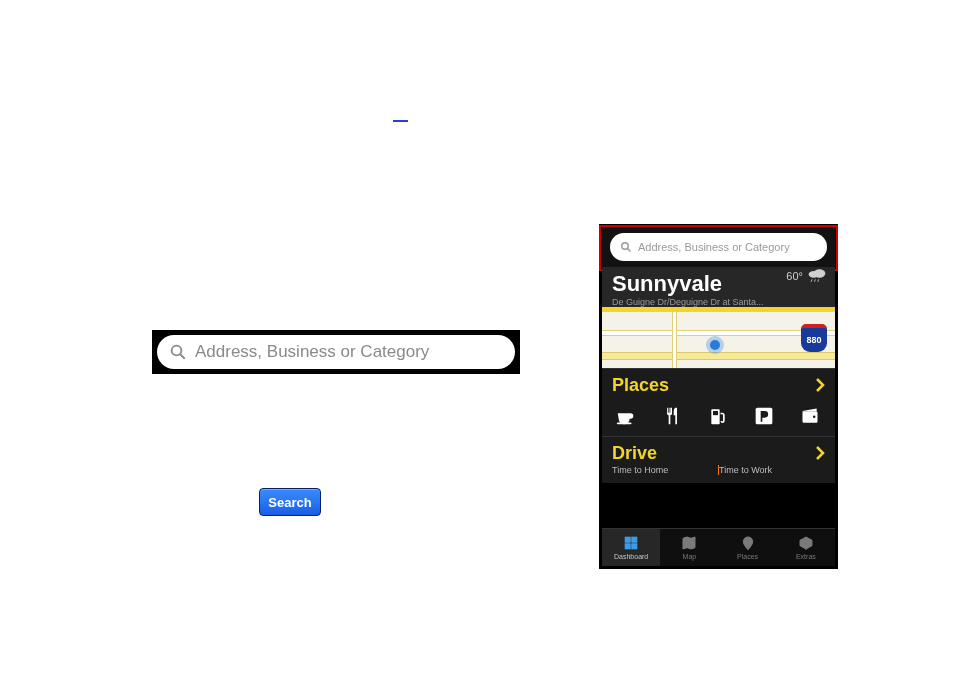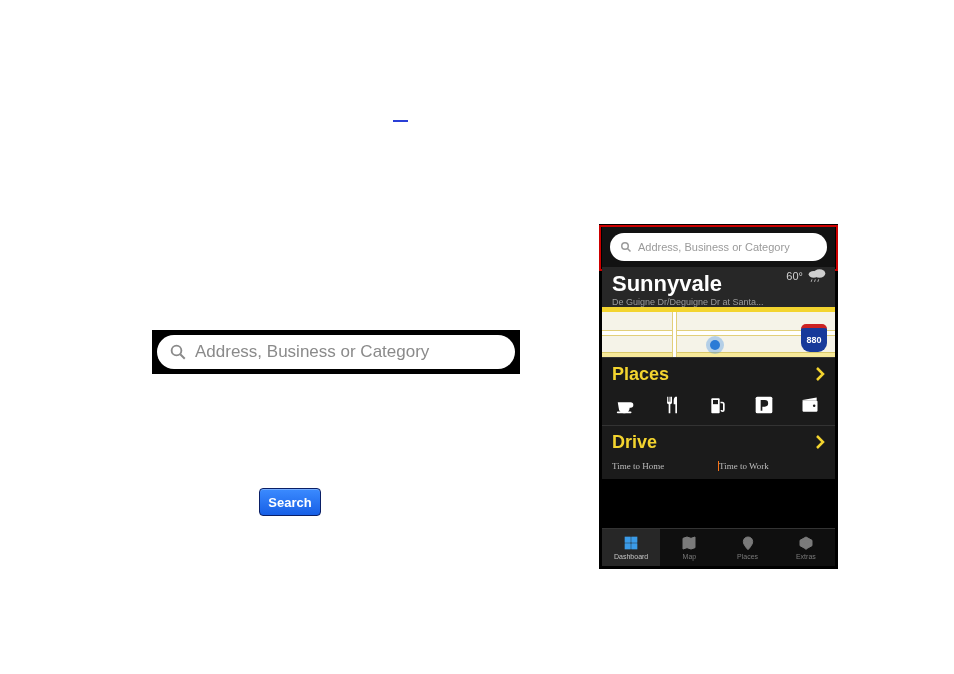--- a/index.html
+++ b/index.html
@@ -133,21 +133,21 @@
     font-size: 11px;
     display: flex;
     align-items: center;
     gap: 4px;
     margin-left: 28px;
   }
 
   .yellow-strip { height: 5px; background: #f3d42f; }
 
   .map {
-    height: 45px;
+    height: 56px;
     background: #f5f3e8;
     position: relative;
     overflow: hidden;
   }
   .map .road-h1 { position:absolute; top:18px; left:0; right:0; height:6px; background:#fff; border-top:1px solid #e2cf7a; border-bottom:1px solid #e2cf7a; }
   .map .road-h2 { position:absolute; top:40px; left:0; right:0; height:8px; background:#f7e99a; border-top:1px solid #d9c96a; border-bottom:1px solid #d9c96a; }
   .map .road-v  { position:absolute; top:0; bottom:0; left:70px; width:5px; background:#fff; border-left:1px solid #e2cf7a; border-right:1px solid #e2cf7a; }
   .map .dot { position:absolute; top:28px; left:108px; width:10px; height:10px; border-radius:50%; background:#2b7bd6; box-shadow:0 0 0 4px rgba(60,140,230,.35); }
   .map .shield {
     position:absolute; top:12px; right:8px;
@@ -177,22 +177,21 @@
   .place-row {
     display: flex;
     gap: 22px;
     margin-top: 8px;
     padding-left: 2px;
   }
   .place-row .ico { width:24px; height:24px; display:flex; align-items:center; justify-content:center; }
 
   .drive-grid {
     display: flex;
-    margin-top: 8px;
-    font-family: Liberation Serif, serif;
+    margin-top: 1px;
   }
   .drive-col { flex:1; padding-right:8px; }
   .drive-col.sep { border-left:1px solid #f97316; padding-left:0; }
   .drive-col .lbl { color:#bdbdbd; font-size:9px; }
   .drive-col .time { font-size:26px; font-weight:300; letter-spacing:1px; }
   .drive-col .time.on { color:#fff; }
   .drive-col .time.off { color:#4a4a4a; }
   .drive-col .bullet { display:inline-block; width:6px; height:6px; border-radius:50%; background:#4fb84f; margin-right:4px; vertical-align:middle; }
   .drive-col .bullet.off { background:#3a3a3a; }
 

